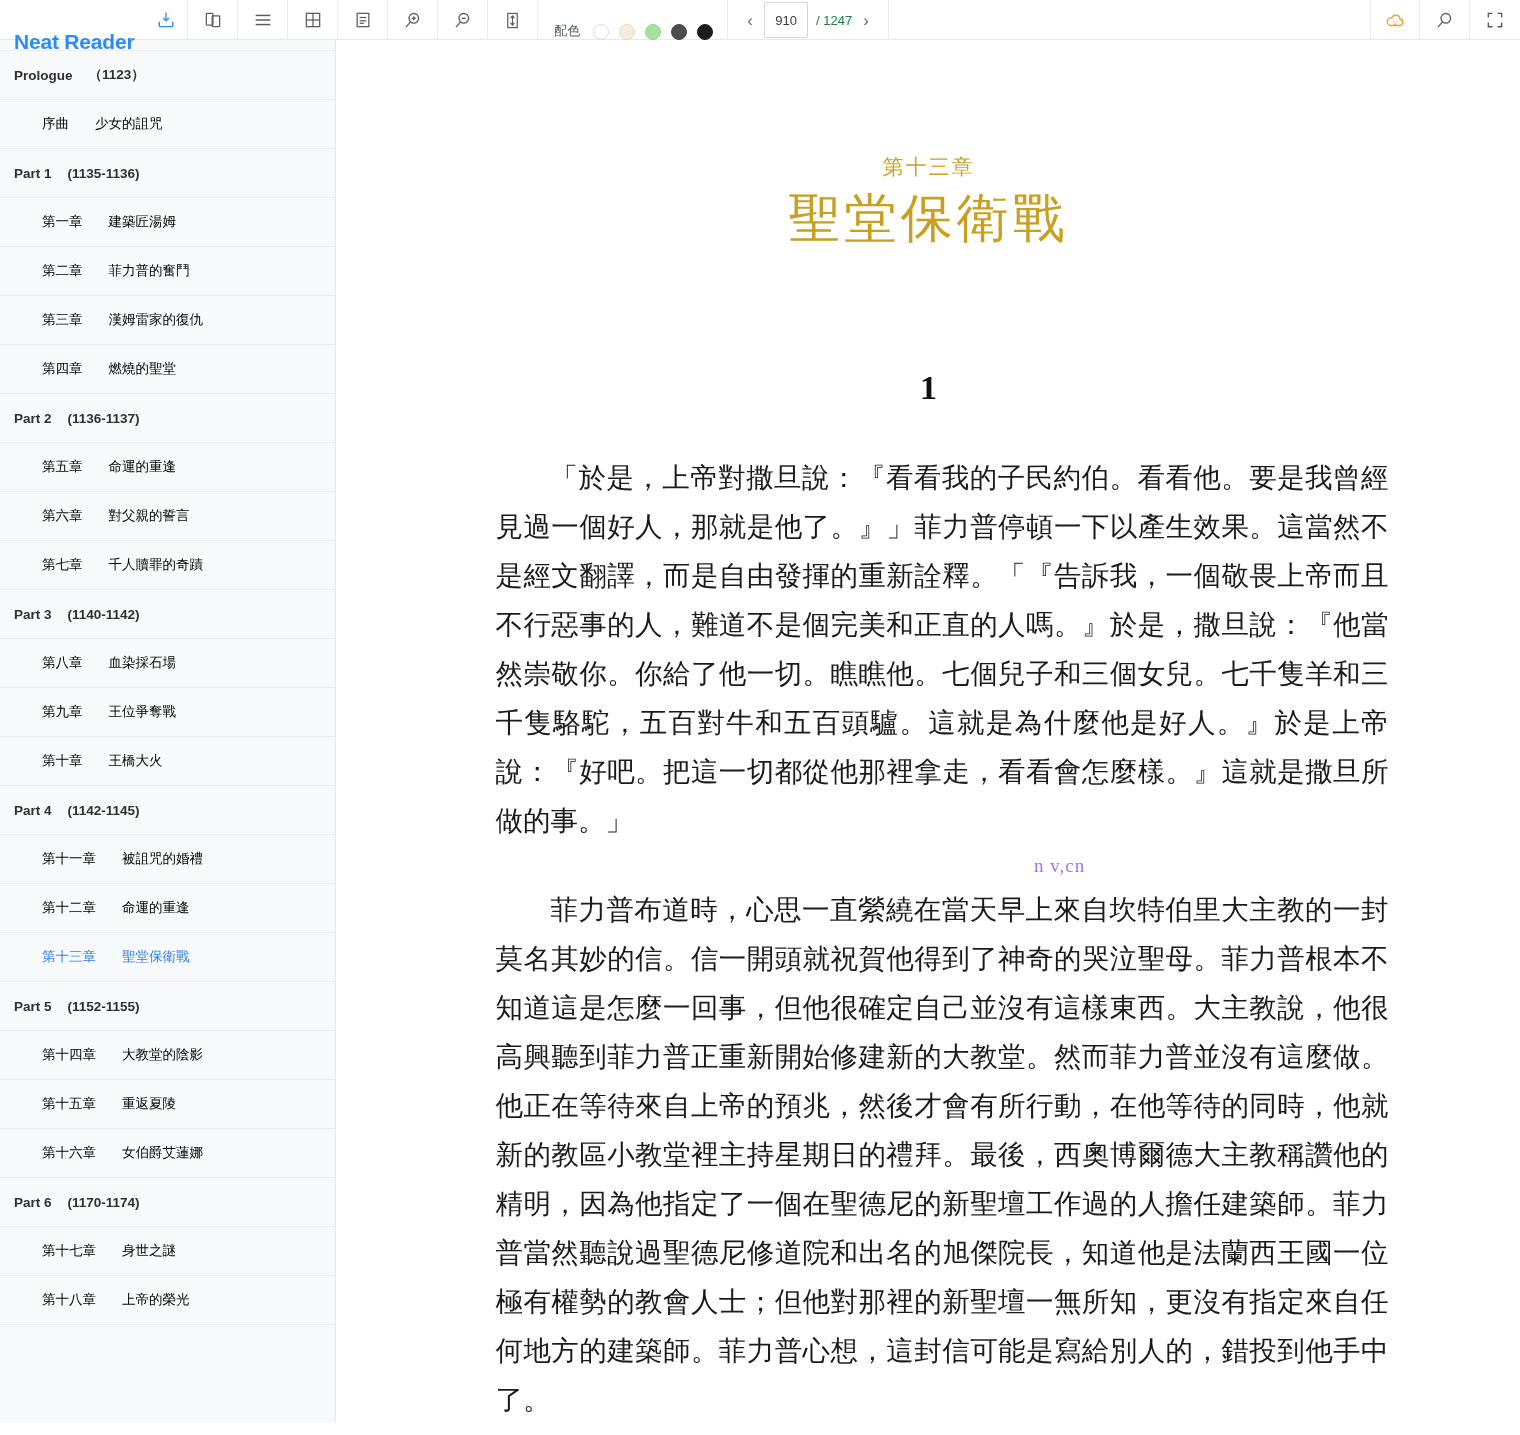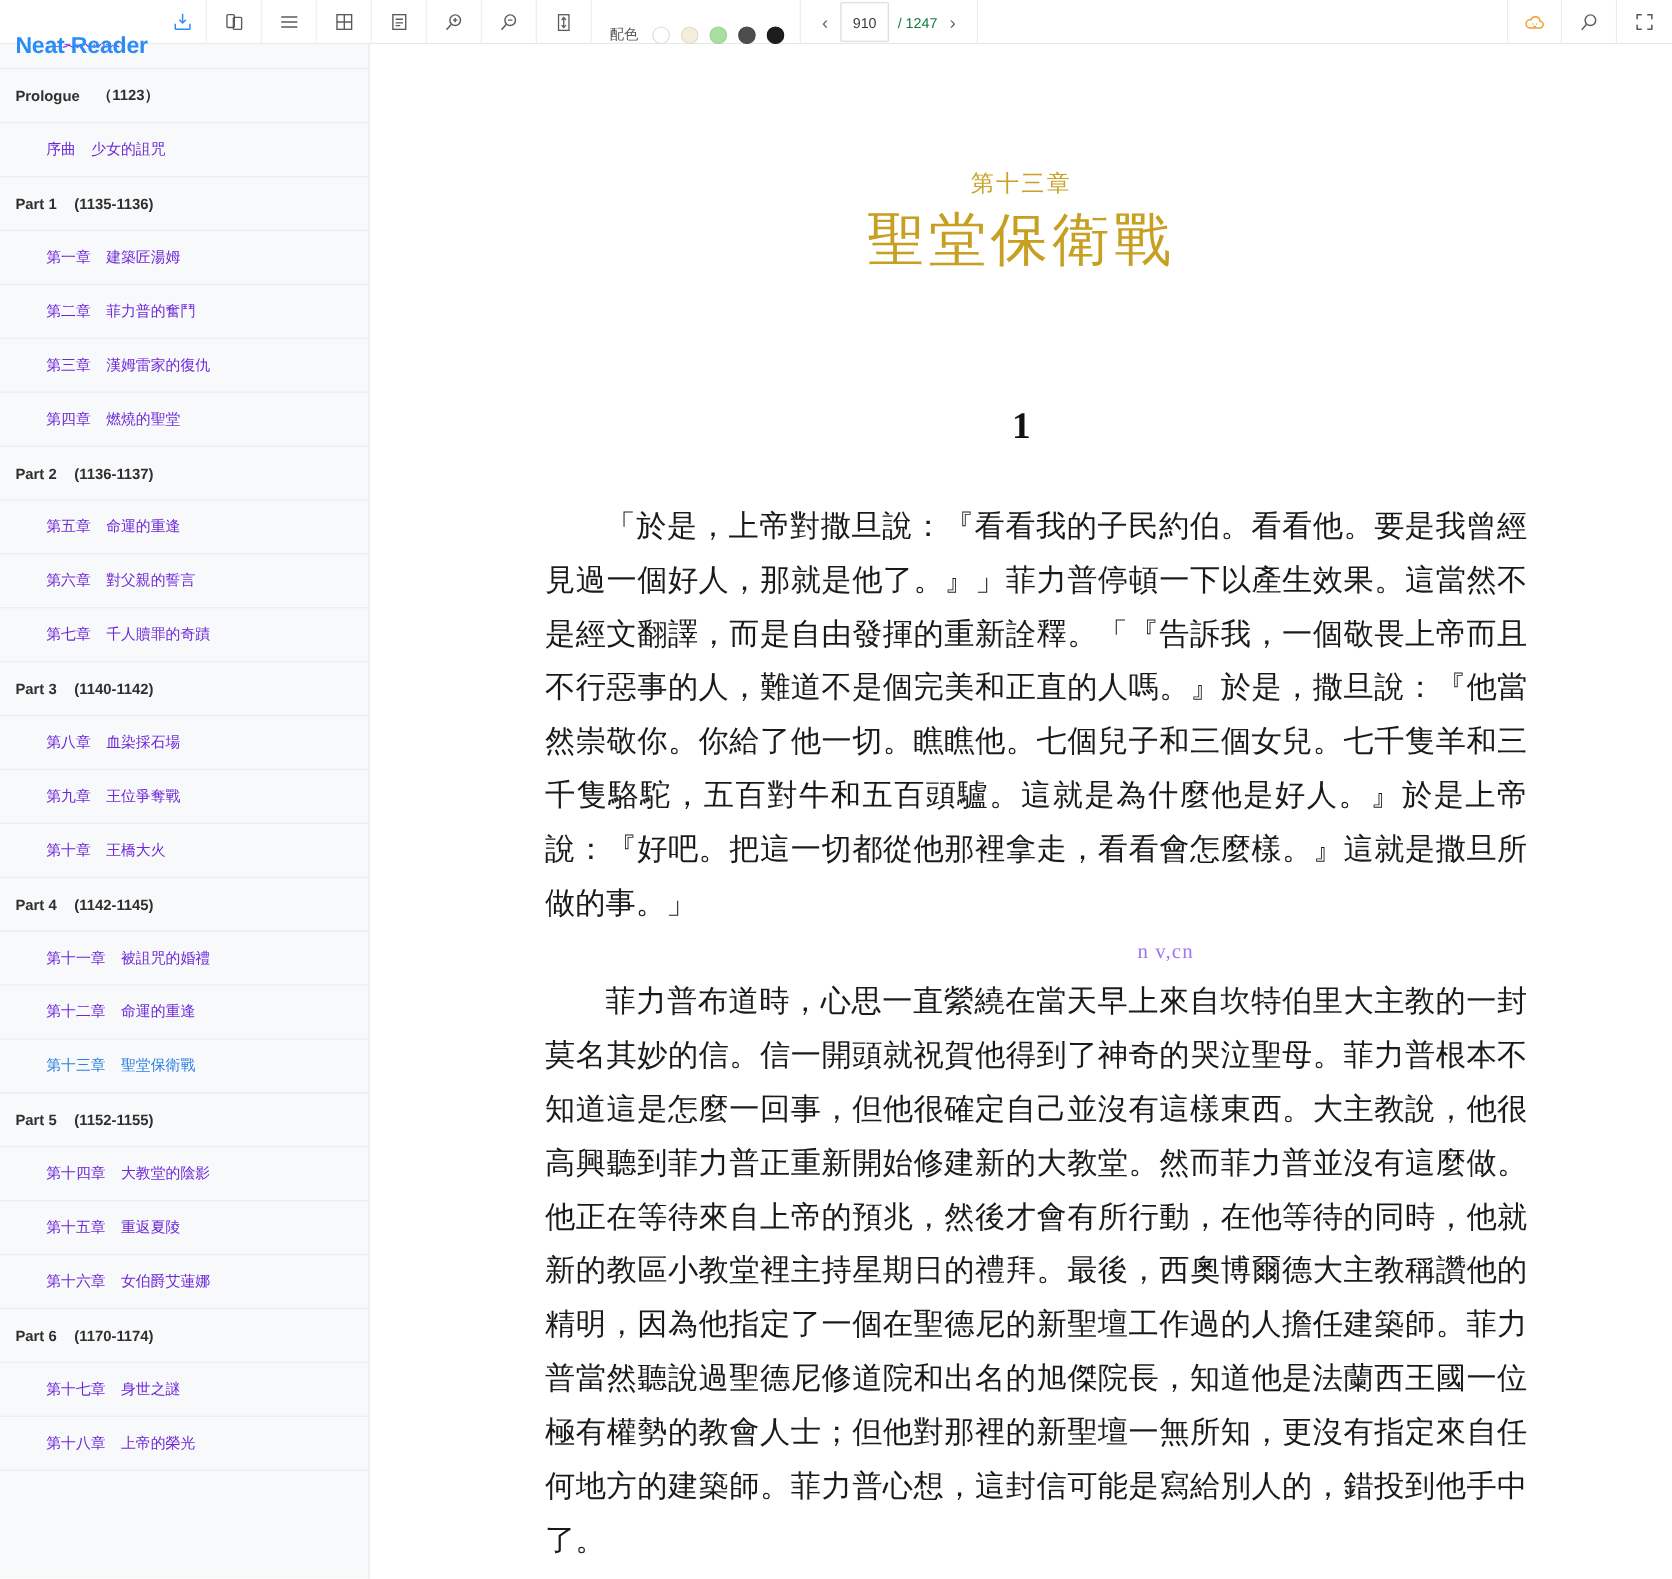--- a/index.html
+++ b/index.html
@@ -117,21 +117,21 @@
   .pg-total {
     font-size: 13px;
     color: #15803d;
     white-space: nowrap;
   }
   .tb-spacer { flex: 1 1 auto; height: 40px; }
 
   
   .sidebar {
     position: absolute;
-    top: 40px; left: 0;
+    top: 28px; left: 0;
     width: 336px;
     height: 1395px;
     background: #f8f9fa;
     border-right: 1px solid #e6e7e9;
     overflow: hidden;
   }
   .toc {
     position: relative;
     top: -26px;
   }
@@ -147,28 +147,28 @@
     overflow: hidden;
   }
   .toc-item.part {
     font-weight: bold;
     color: #2f2f2f;
     font-size: 13.5px;
     padding-left: 14px;
   }
   .toc-item.chapter {
     padding-left: 42px;
-    color: #6d28d9;
+    color: #000000;
     font-weight: normal;
   }
   .toc-item.active {
     color: #2b7fe3;
   }
   .toc-part-range { margin-left: 16px; }
-  .toc-ch-title { margin-left: 14px; }
+  .toc-ch-title { margin-left: 26px; }
 
   .sidebar-scrollbar {
     position: absolute;
     top: 40px;
     left: 331px;
     width: 4px;
     height: 1395px;
     background: transparent;
   }
 

